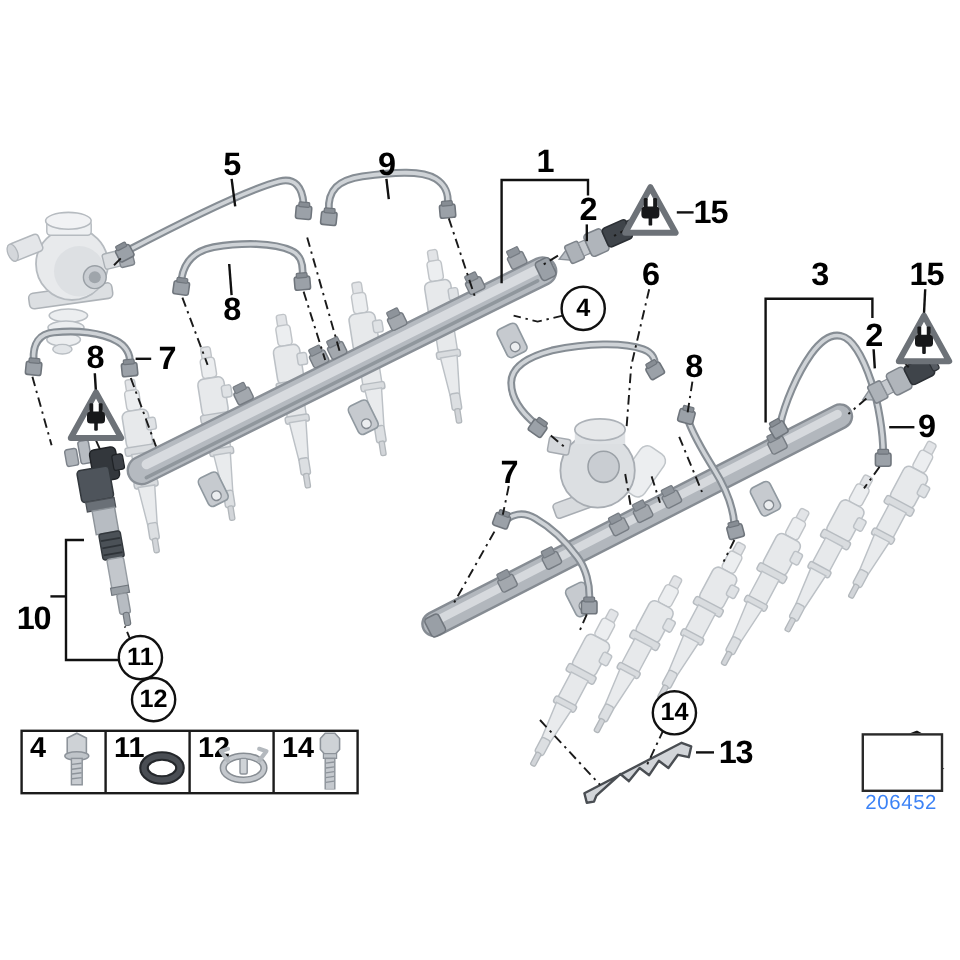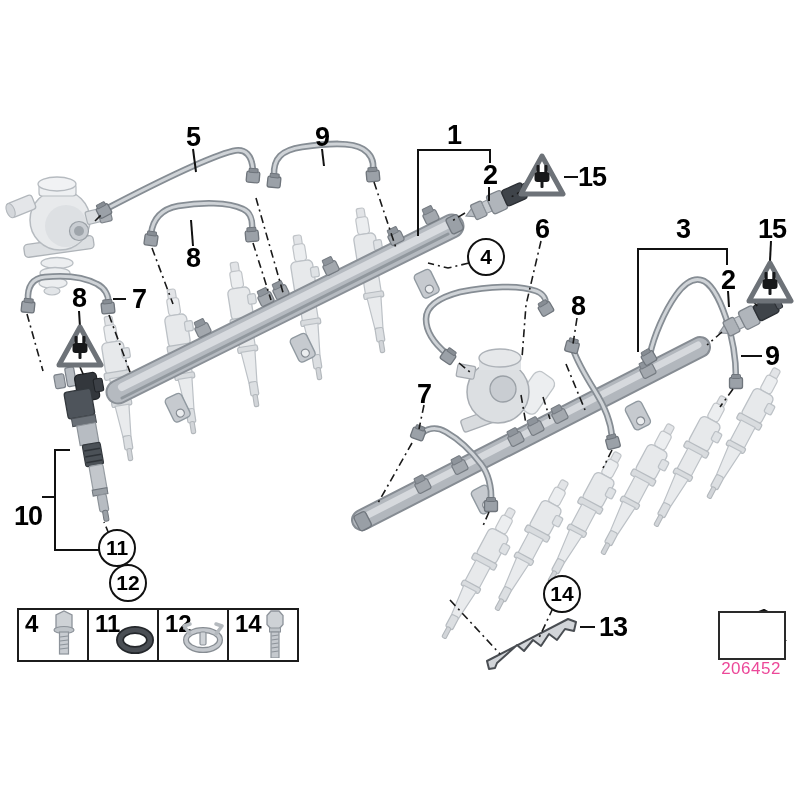--- a/index.html
+++ b/index.html
@@ -12,21 +12,21 @@
            background:#fff;transform:translate(-50%,-50%);display:flex;align-items:center;
            justify-content:center;font-weight:bold;font-size:21px;color:#000;}
   #legend{position:absolute;left:17px;top:608px;width:278px;height:50px;border:2px solid #1c1c1c;
           display:flex;background:#fff;}
   .legend-cell{flex:1;position:relative;border-right:2px solid #1c1c1c;}
   .legend-cell:last-child{border-right:none;}
   .legend-num{position:absolute;left:6px;top:2px;font-weight:bold;font-size:24px;color:#000;line-height:1;}
   .legend-icon{position:absolute;right:2px;top:0;}
   #corner-box{position:absolute;left:718px;top:611px;width:64px;height:45px;border:2px solid #2a2a2a;background:#fff;}
   #diagram-number{position:absolute;left:718px;top:659px;width:66px;text-align:center;
-                  font-size:17px;color:#ec4899;letter-spacing:0.5px;}
+                  font-size:17px;color:#3b82f6;letter-spacing:0.5px;}
 </style>
 </head>
 <body>
 
 <div id="stage">
 
 <svg id="artwork" width="800" height="800" viewBox="0 0 800 800">
   <defs>
     <symbol id="inj" overflow="visible">
       <rect x="-4" y="-26" width="8" height="10" rx="2" fill="#e2e4e7" stroke="#c0c4c8" stroke-width="1.2"></rect>

